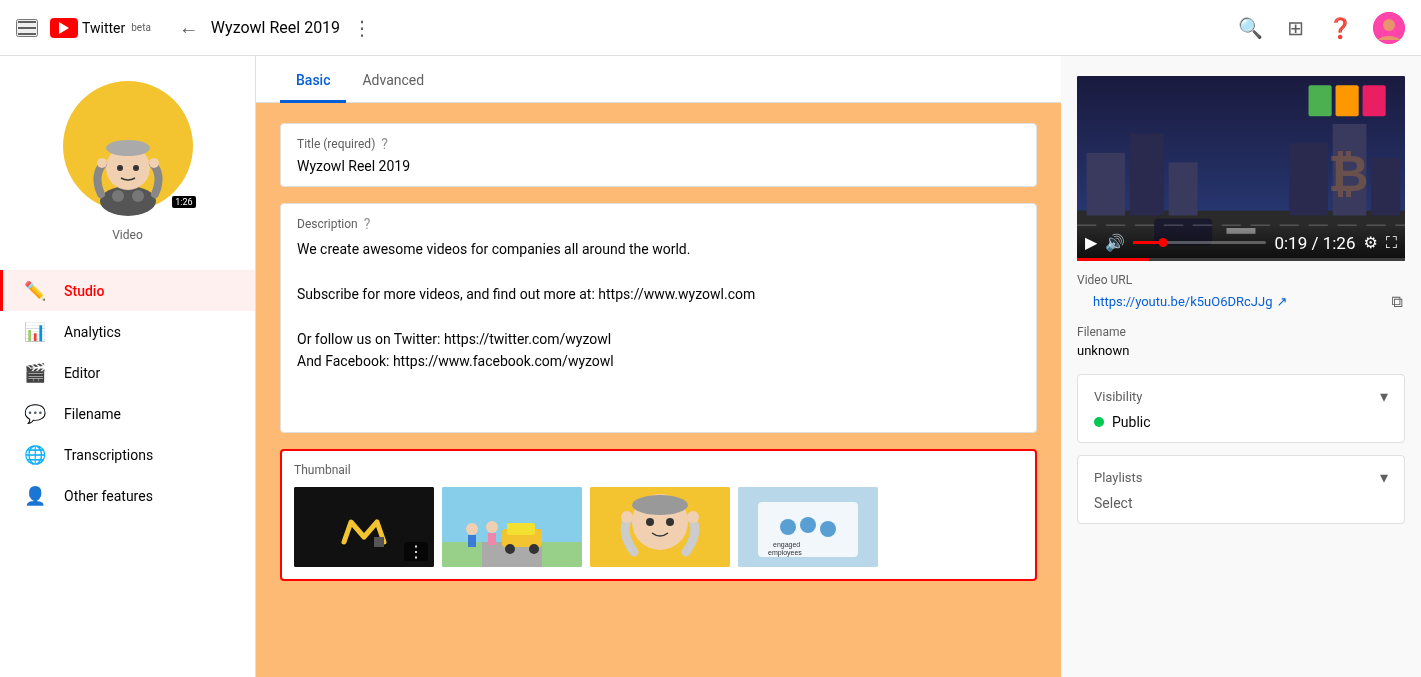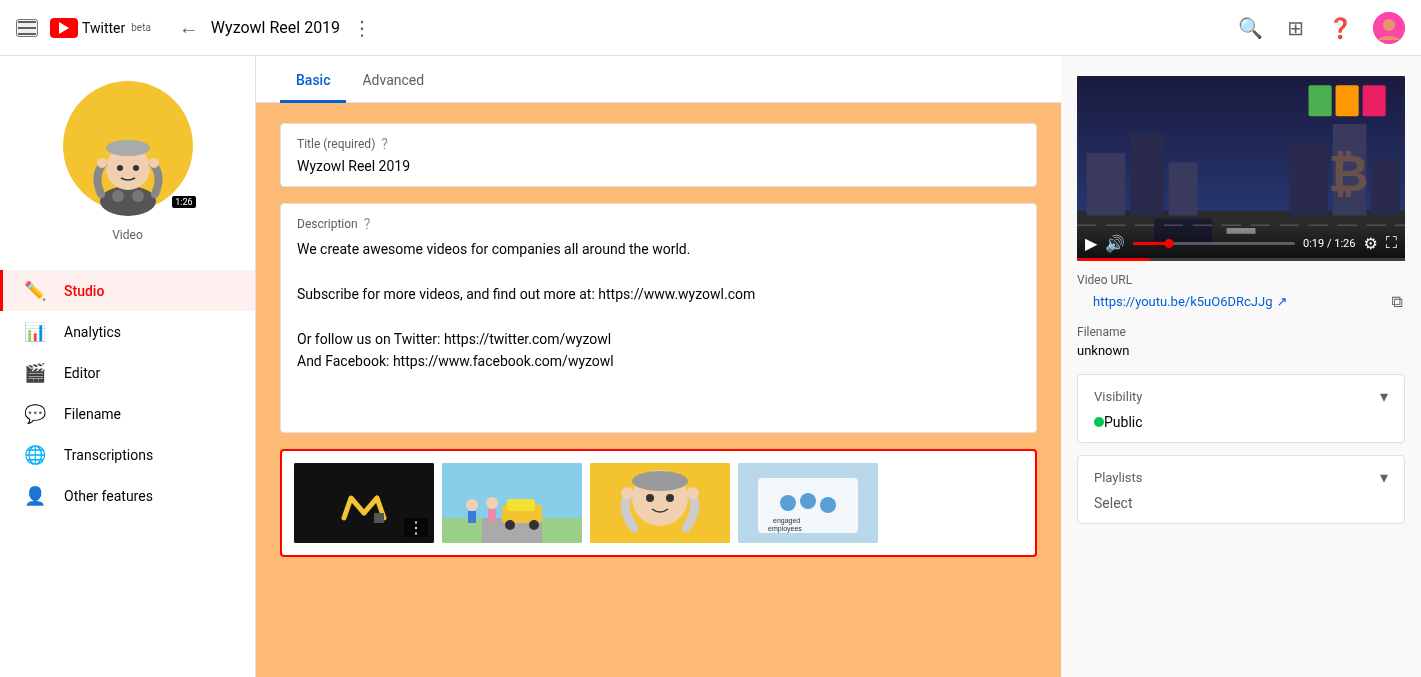--- a/index.html
+++ b/index.html
@@ -131,40 +131,40 @@
     }
     .video-controls {
       position: absolute; bottom: 0; left: 0; right: 0;
       background: linear-gradient(transparent, rgba(0,0,0,0.7));
       padding: 8px; display: flex; align-items: center; gap: 8px;
     }
     .vc-btn { background: none; border: none; color: #fff; cursor: pointer; font-size: 16px; }
     .progress-bar { flex: 1; height: 3px; background: rgba(255,255,255,0.3); border-radius: 2px; position: relative; }
     .progress-fill { height: 100%; background: #ff0000; width: 22%; border-radius: 2px; }
     .progress-thumb { position: absolute; top: -3px; left: 22%; width: 9px; height: 9px; background: #ff0000; border-radius: 50%; transform: translateX(-50%); }
-    .time-display { color: #fff; font-size: 11px; }
+    .time-display { color: #fff; font-size: 17px; }
     .vc-settings { margin-left: auto; }
     .vc-fullscreen { }
 
     .video-url-section { margin-bottom: 12px; }
     .section-label { font-size: 12px; color: #606060; margin-bottom: 4px; }
     .video-url-link { color: #065fd4; font-size: 13px; text-decoration: none; display: flex; align-items: center; gap: 4px; padding-left: 16px; }
     .copy-btn { background: none; border: none; cursor: pointer; color: #606060; font-size: 16px; padding: 2px; }
 
     .filename-section { margin-bottom: 16px; }
     .filename-value { font-size: 13px; color: #030303; }
 
     .card-section {
       background: #fff; border: 1px solid #e0e0e0; border-radius: 4px;
       padding: 12px 16px; margin-bottom: 12px;
     }
     .card-header { display: flex; align-items: center; justify-content: space-between; }
     .card-title { font-size: 13px; color: #606060; }
     .dropdown-arrow { color: #606060; font-size: 16px; cursor: pointer; }
-    .visibility-value { display: flex; align-items: center; margin-top: 8px; font-size: 14px; }
+    .visibility-value { display: flex; align-items: center; gap: 8px; margin-top: 8px; font-size: 14px; }
     .green-dot { width: 10px; height: 10px; border-radius: 50%; background: #00c853; }
     .playlist-value { font-size: 14px; color: #606060; margin-top: 8px; }
 
     
     .thumb-1 { background: #111; }
     .thumb-2 { background: #87ceeb; }
     .thumb-3 { background: #f4c430; }
     .thumb-4 { background: #b0d8e8; }
 
     .more-dots { position: absolute; bottom: 6px; right: 6px; background: rgba(0,0,0,0.6); color: #fff; border-radius: 2px; font-size: 16px; padding: 0 4px; cursor: pointer; }
@@ -312,20 +312,21 @@
         </div>
         <textarea class="field-input" rows="8" style="">We create awesome videos for companies all around the world.
 
 Subscribe for more videos, and find out more at: https://www.wyzowl.com
 
 Or follow us on Twitter: https://twitter.com/wyzowl
 And Facebook: https://www.facebook.com/wyzowl</textarea>
       </div>
 
       <div class="thumbnail-section">
+        <div class="thumbnail-label">Thumbnail</div>
         <div class="thumbnails">
 
           <div class="thumb-item thumb-1" style="position:relative;">
             <svg width="140" height="80" viewBox="0 0 140 80">
               <rect width="140" height="80" fill="#111"></rect>
 
               <path d="M50 55 L57 35 L70 50 L83 35 L90 55" stroke="#f4c430" stroke-width="5" fill="none" stroke-linejoin="round" stroke-linecap="round"></path>
 
               <rect x="80" y="50" width="10" height="10" fill="#555"></rect>
             </svg>

